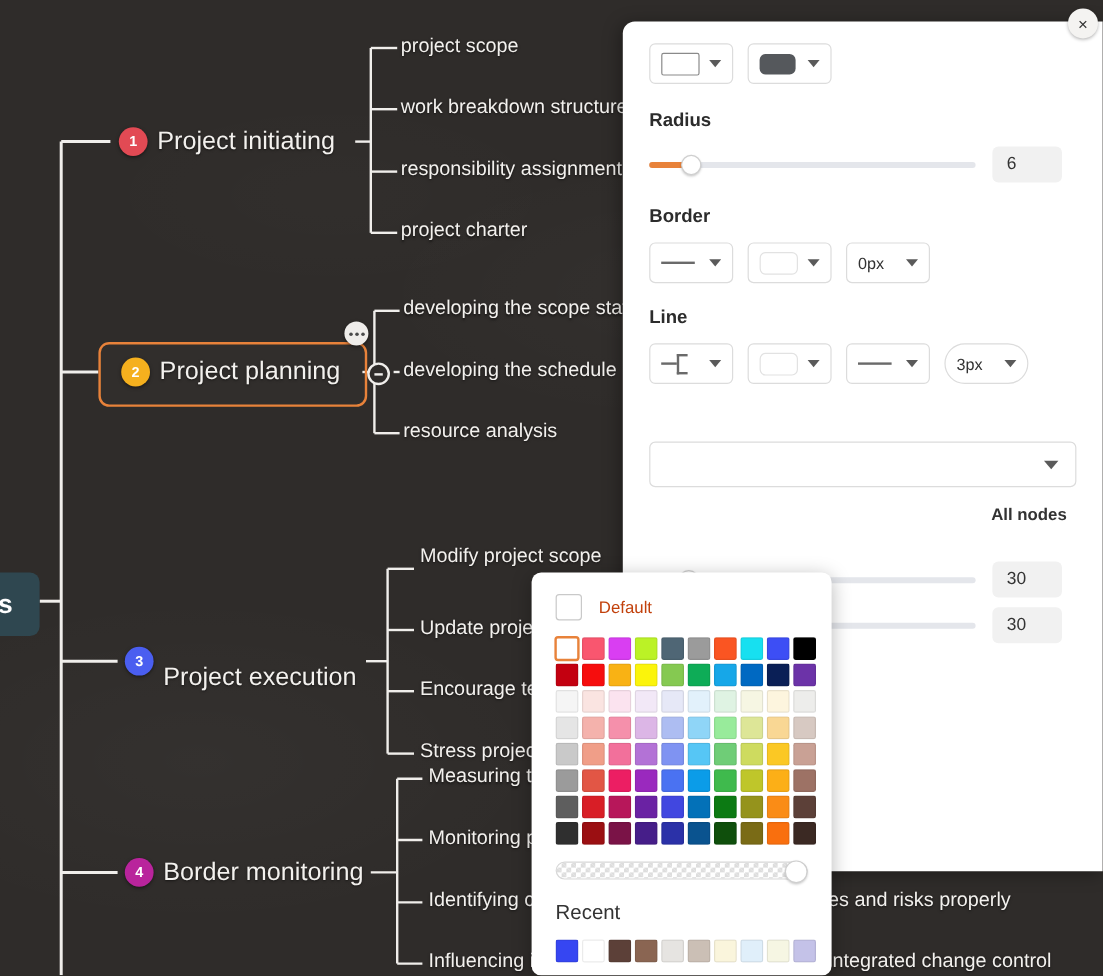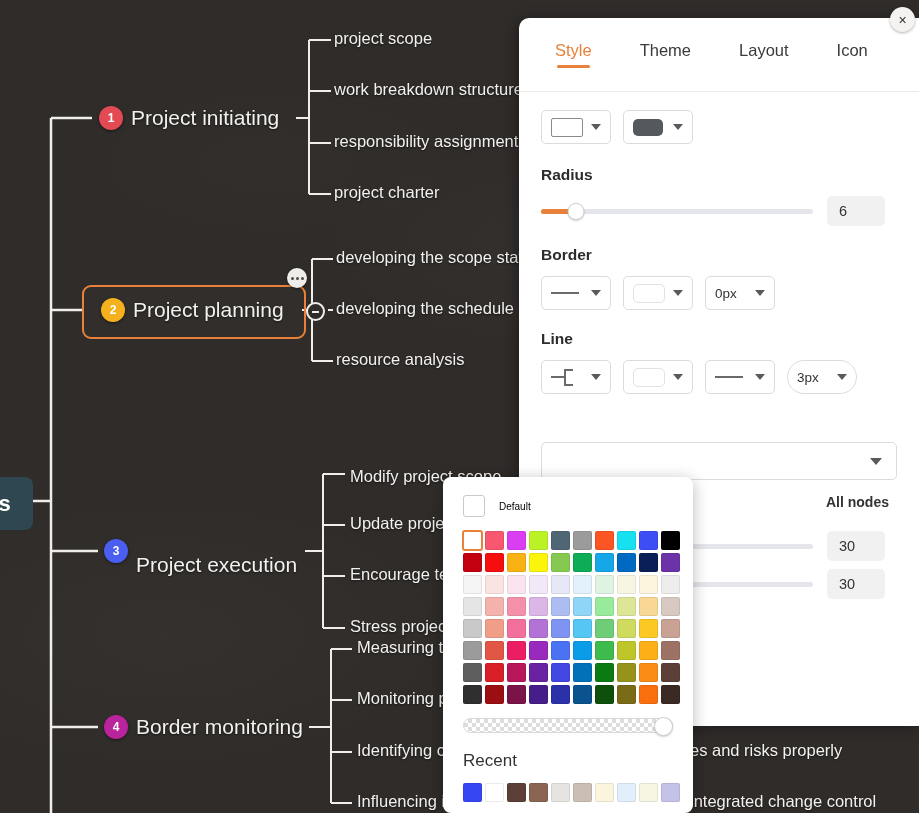--- a/index.html
+++ b/index.html
@@ -114,39 +114,39 @@
     display:flex;align-items:center;padding-left:12px;box-sizing:border-box;
     font-size:14.5px;color:#333;flex:none;
   }
   .wide-select{
     height:38px;border:1px solid #dcdcdc;border-radius:5px;background:#fff;
     display:flex;align-items:center;justify-content:flex-end;padding:0 14px;
     box-sizing:border-box;margin-bottom:14px;cursor:pointer;
   }
   .allnodes{
     display:flex;align-items:center;justify-content:flex-end;gap:8px;
-    font-size:14px;color:#333;font-weight:bold;margin-bottom:21px;cursor:pointer;
+    font-size:14px;color:#333;font-weight:bold;margin-bottom:32px;cursor:pointer;
   }
   #close-btn{
     position:absolute;left:890px;top:7px;width:25px;height:25px;border-radius:50%;
     background:#f4f3f1;display:flex;align-items:center;justify-content:center;
     font-size:14px;color:#333;cursor:pointer;z-index:40;
     box-shadow:0 1px 3px rgba(0,0,0,.3);
   }
 
   
   #colorpop{
     position:absolute;left:443px;top:477px;width:250px;height:336px;
     background:#fff;border-radius:8px;
     box-shadow:0 3px 16px rgba(0,0,0,.28);
     z-index:30;padding:18px 20px 0 20px;box-sizing:border-box;
   }
   .default-row{display:flex;align-items:center;gap:14px;margin-bottom:14px;cursor:pointer;}
   .default-box{width:20px;height:20px;border:1px solid #c9c9c9;border-radius:3px;background:#fff;}
-  .default-lab{font-size:10px;color:#000000;}
+  .default-lab{font-size:14px;color:#c2410c;}
   .swatch-grid{display:grid;grid-template-columns:repeat(10,1fr);gap:3px;}
   .sw{width:19px;height:19px;border-radius:2px;border:1px solid rgba(0,0,0,.08);box-sizing:border-box;cursor:pointer;}
   .sw.selected{outline:2px solid #e8823a;outline-offset:-1px;border-color:transparent;}
   .alpha-bar{
     position:relative;margin-top:14px;height:15px;border-radius:8px;
     border:1px solid #d8d8d8;box-sizing:border-box;
     background-image:
       linear-gradient(45deg,#ddd 25%,transparent 25%,transparent 75%,#ddd 75%),
       linear-gradient(45deg,#ddd 25%,transparent 25%,transparent 75%,#ddd 75%);
     background-size:8px 8px;background-position:0 0,4px 4px;background-color:#fff;
@@ -236,46 +236,40 @@
       <i></i>
     </div>
   <div class="node-label lvl2" style="left:336px;top:248px;">developing the scope statement</div>
   <div class="node-label lvl2" style="left:336px;top:299px;">developing the schedule</div>
   <div class="node-label lvl2" style="left:336px;top:350px;">resource analysis</div>
 
   <div class="num-badge" style="left:104px;top:539px;background:#4a5ef0;">
     <span>3</span>
   </div>
   <div class="node-label lvl1" style="left:136px;top:553px;">Project execution</div>
-  <div class="node-label lvl2" style="left:350px;top:467px;">Modify project scope</div>
+  <div class="node-label lvl2" style="left:350px;top:454px;">Modify project scope</div>
   <div class="node-label lvl2" style="left:350px;top:514px;">Update project plan</div>
   <div class="node-label lvl2" style="left:350px;top:565px;">Encourage team</div>
   <div class="node-label lvl2" style="left:350px;top:617px;">Stress project quality</div>
 
   <div class="num-badge" style="left:104px;top:715px;background:#b9249c;">
     <span>4</span>
   </div>
   <div class="node-label lvl1" style="left:136px;top:715px;">Border monitoring</div>
   <div class="node-label lvl2" style="left:357px;top:638px;">Measuring the performance</div>
   <div class="node-label lvl2" style="left:357px;top:689px;">Monitoring project</div>
   <div class="node-label lvl2" style="left:357px;top:741px;">Identifying changes and risks properly</div>
   <div class="node-label lvl2" style="left:357px;top:792px;">Influencing integrated change control</div>
 
   <div class="node-label lvl2" style="left:690px;top:741px;">es and risks properly</div>
   <div class="node-label lvl2" style="left:690px;top:792px;">integrated change control</div>
 </div>
 
 <div id="panel">
 
-  <div id="panel-tabs">
-    <div class="tab active">Style</div>
-    <div class="tab">Theme</div>
-    <div class="tab">Layout</div>
-    <div class="tab">Icon</div>
-  </div>
 
   <div id="panel-body">
 
     <div class="ctl-row">
       <div class="dd" style="width:70px;">
         <span class="sw-rect-outline"></span>
         <span class="caret"></span>
       </div>
       <div class="dd" style="width:70px;">
         <span class="sw-rect-round"></span>

